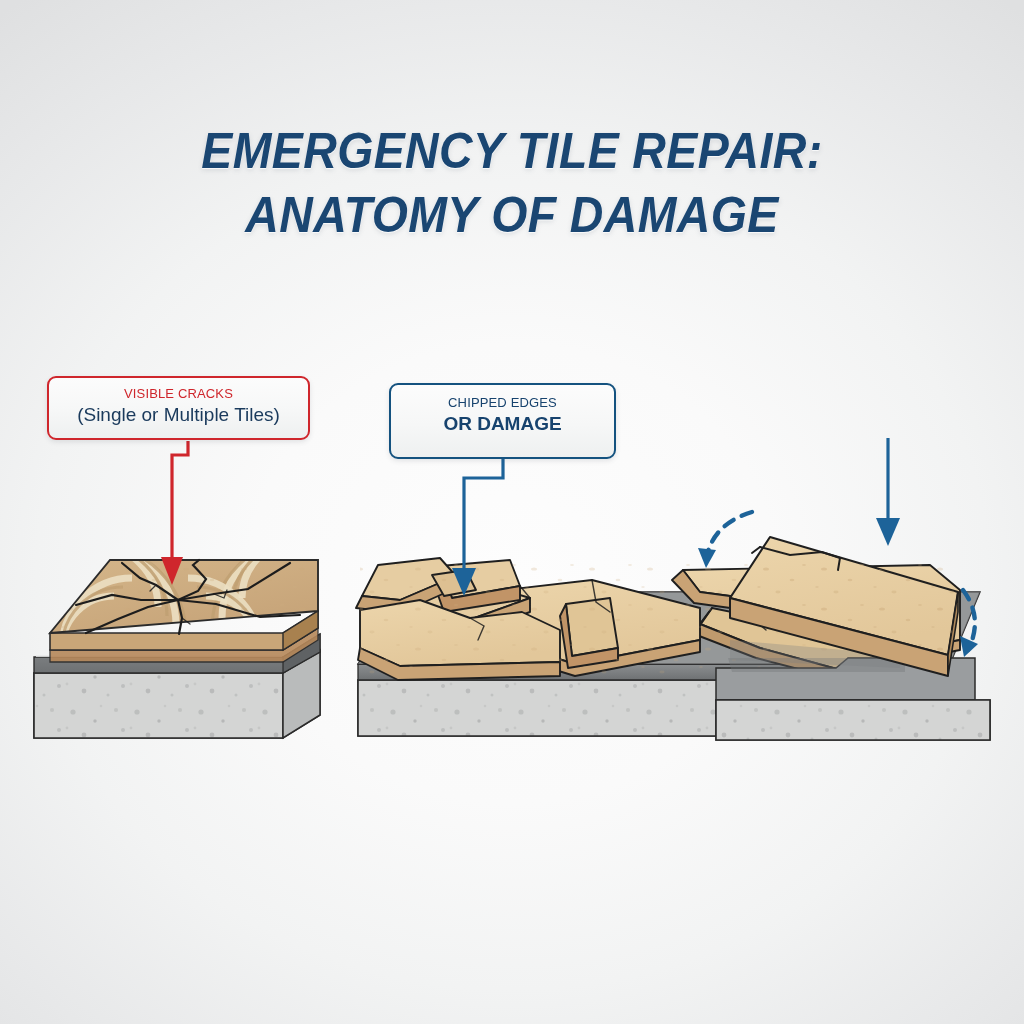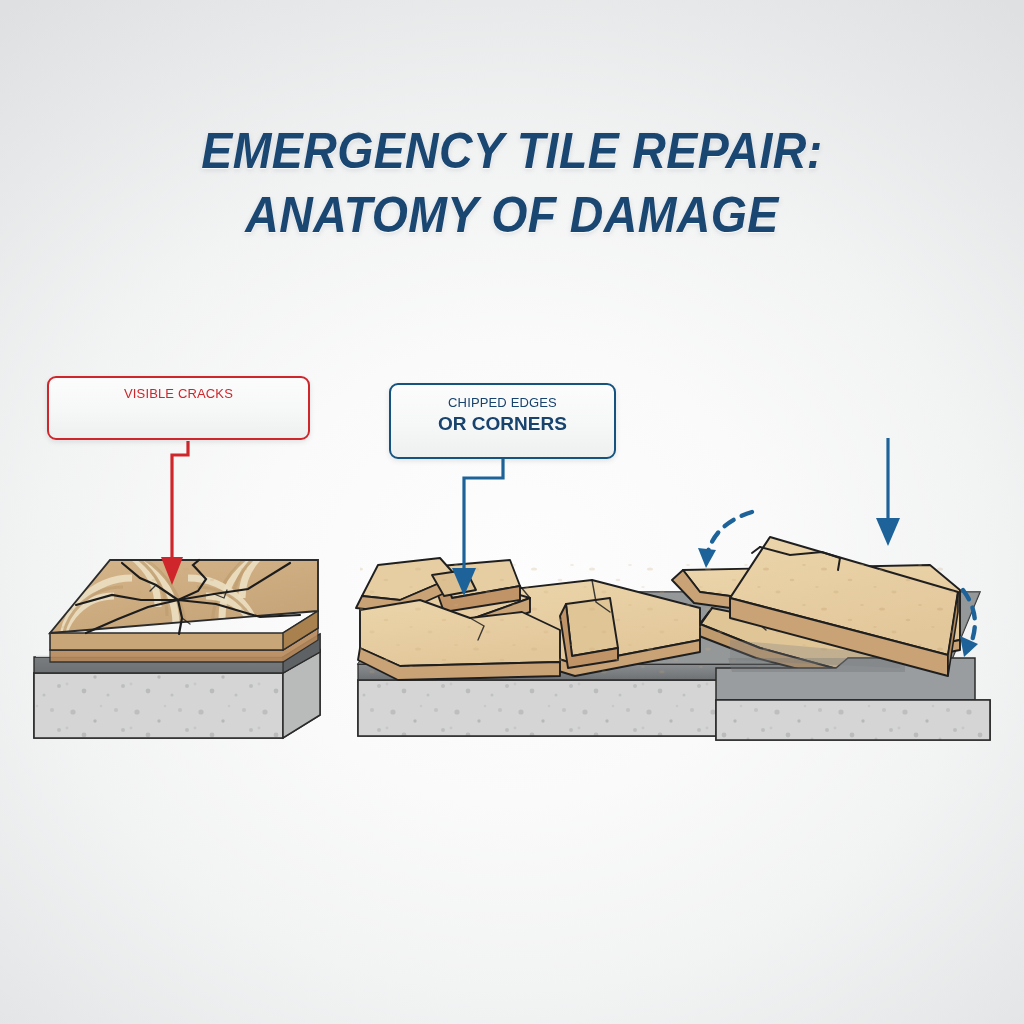--- a/index.html
+++ b/index.html
@@ -352,21 +352,22 @@
     </g>
 
     <g>
       <path d="M888 438 L888 525" fill="none" stroke="#1d6399" stroke-width="3.2"></path>
       <path d="M888 546 L876 518 L900 518 Z" fill="#1d6399"></path>
     </g>
   </svg>
 
   <div id="callout-cracks" class="callout">
     <span class="callout-title">VISIBLE CRACKS</span>
+    <span class="callout-sub">(Single or Multiple Tiles)</span>
   </div>
 
   <div id="callout-chipped" class="callout">
     <span class="callout-title">CHIPPED EDGES</span>
-    <span class="callout-sub bold-sub">OR CORNERS</span>
+    <span class="callout-sub bold-sub">OR DAMAGE</span>
   </div>
 
 
 </div>
 
 </body></html>

